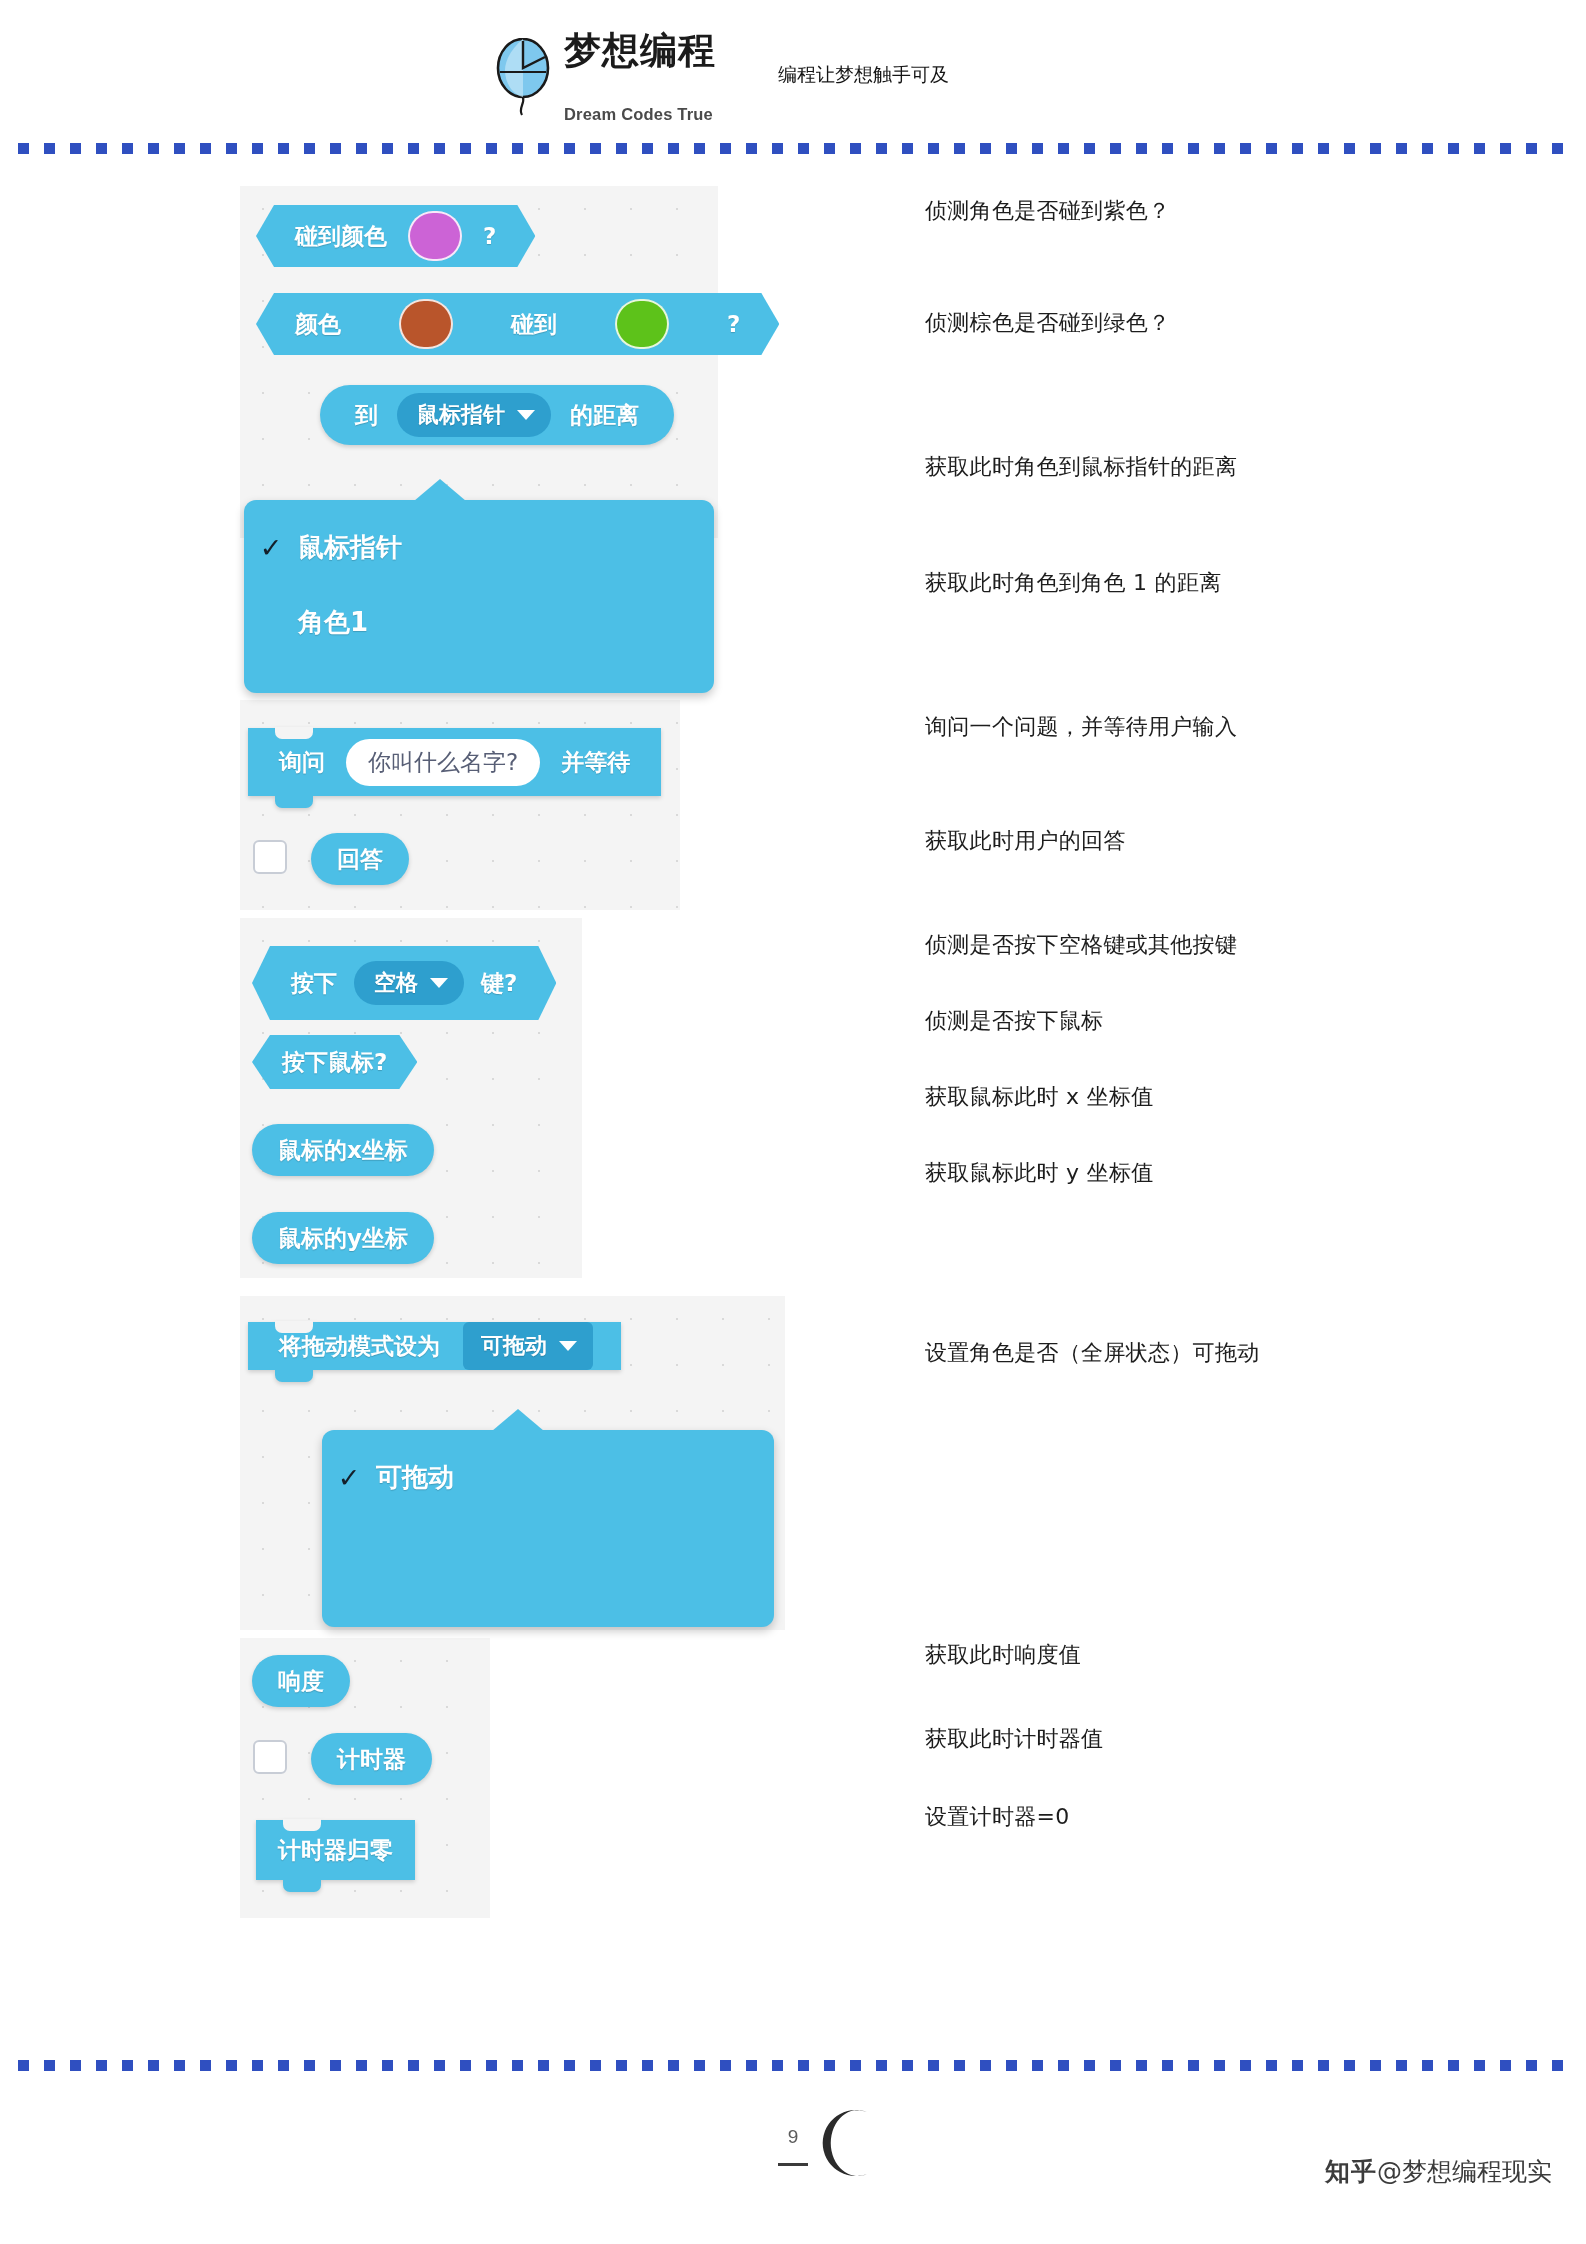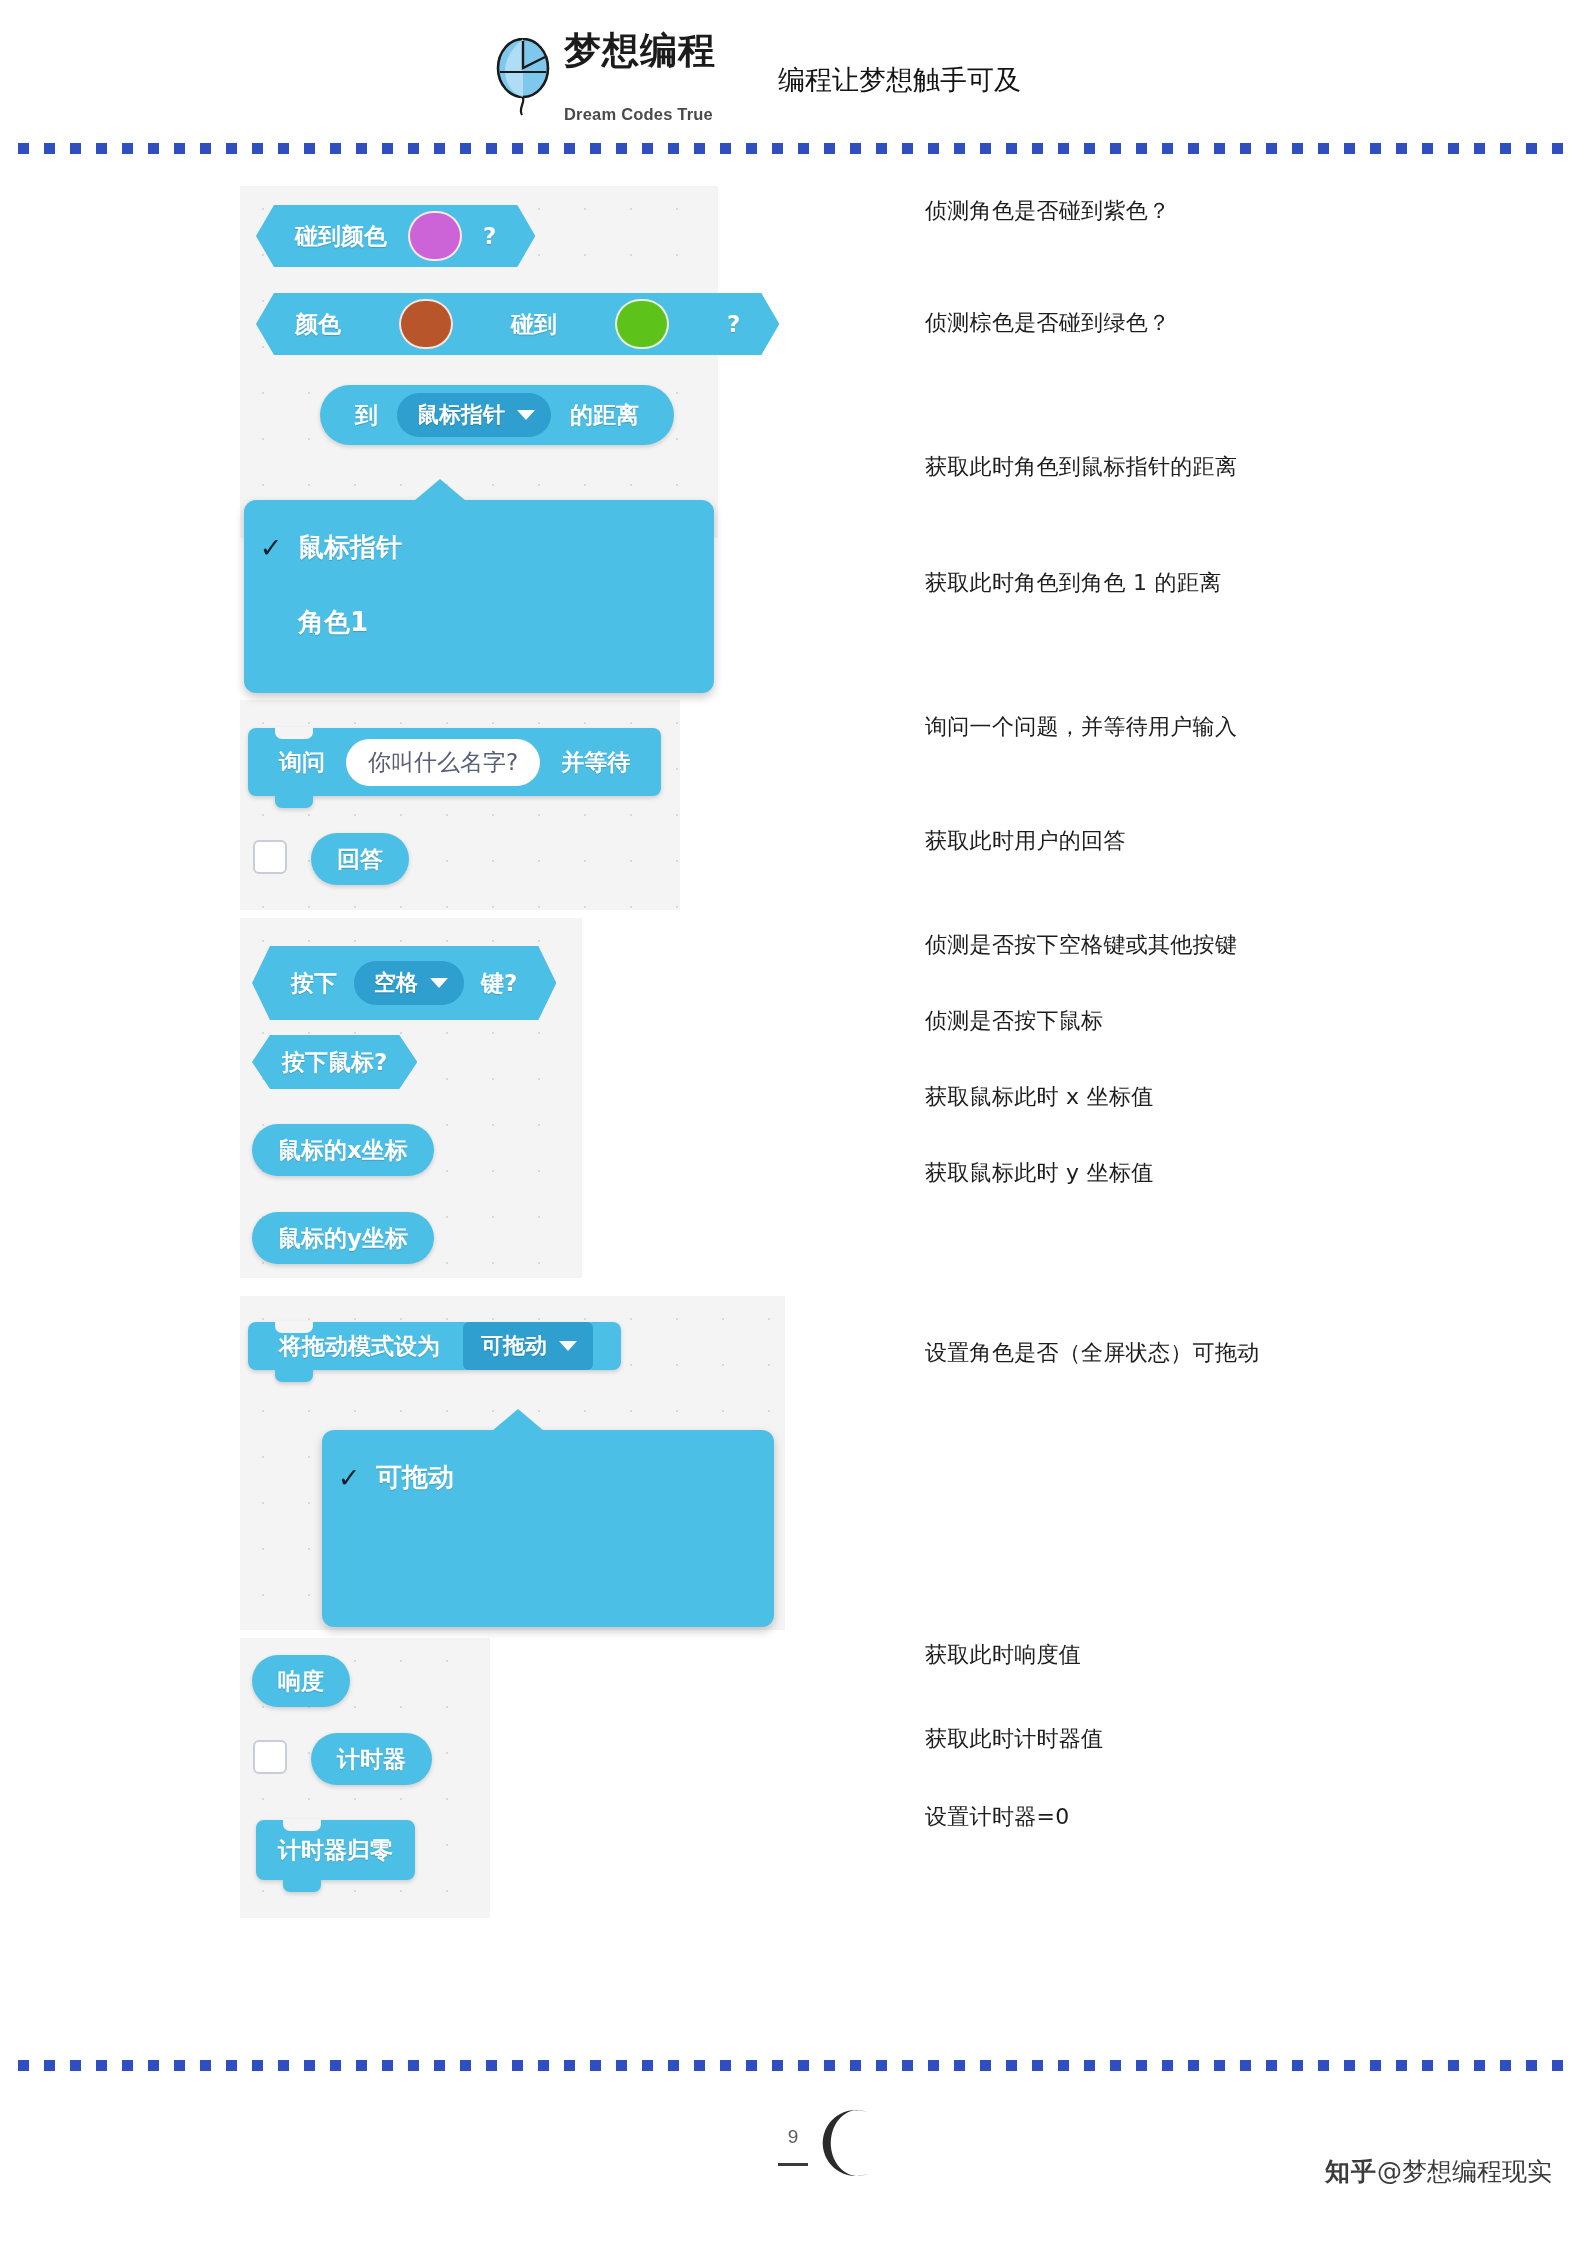--- a/index.html
+++ b/index.html
@@ -65,21 +65,21 @@
     font-weight: bold;
     color: #4a4a4a;
     margin-top: 5px;
     letter-spacing: 0.2px;
     font-family: "Liberation Sans", sans-serif;
   }
   .tagline {
     position: absolute;
     left: 778px;
     top: 62px;
-    font-size: 27px;
+    font-size: 19px;
     color: #141414;
     font-family: "DejaVu Sans", sans-serif;
     white-space: nowrap;
   }
 
   
   .dot-rule {
     position: absolute;
     left: 18px;
     width: 1552px;
@@ -124,21 +124,21 @@
       calc(100% - 18px) 100%, 18px 100%, 0 50%);
     padding: 0 30px;
   }
   
   .rep {
     border-radius: 999px;
     padding: 0 26px;
   }
   
   .stack {
-    border-radius: 8px;
+    border-radius: 0;
     padding: 0 22px;
     justify-content: flex-end;
   }
   .stack::before {
     content: "";
     position: absolute;
     left: 27px;
     top: -1px;
     width: 38px;
     height: 12px;

